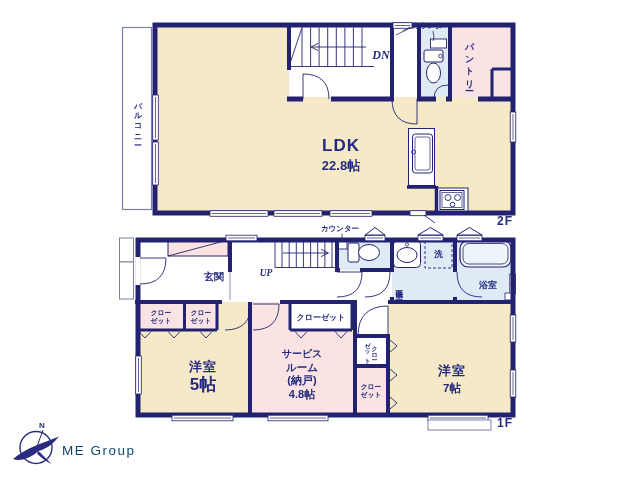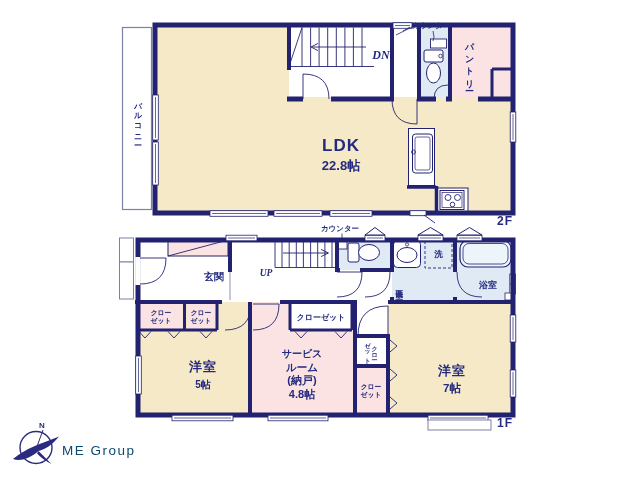--- a/index.html
+++ b/index.html
@@ -348,21 +348,21 @@
 <div class="lbl vcols" style="left:371px;top:350px;font-size:6px;">
   <span>クロー</span>
   <span>ゼット</span>
 </div>
 <div class="lbl twoline" style="left:371px;top:391px;font-size:6.8px;">
   <span>クロー</span>
   <span>ゼット</span>
 </div>
 
 <div class="lbl" style="left:203px;top:367px;font-size:13px;letter-spacing:1px;">洋室</div>
-<div class="lbl" style="left:203px;top:385px;font-size:10px;">5帖</div>
+<div class="lbl" style="left:203px;top:385px;font-size:17px;">5帖</div>
 
 <div class="lbl" style="left:302px;top:354px;font-size:10px;">サービス</div>
 <div class="lbl" style="left:302px;top:367px;font-size:10.5px;">ルーム</div>
 <div class="lbl" style="left:302px;top:380px;font-size:11px;">(納戸)</div>
 <div class="lbl" style="left:302px;top:394px;font-size:11px;">4.8帖</div>
 
 <div class="lbl" style="left:452px;top:371px;font-size:13px;letter-spacing:1px;">洋室</div>
 <div class="lbl" style="left:452px;top:389px;font-size:11.5px;text-align:right;">7帖</div>
 
 <div class="lbl fl" style="left:505px;top:424px;font-size:12px;">1F</div>

